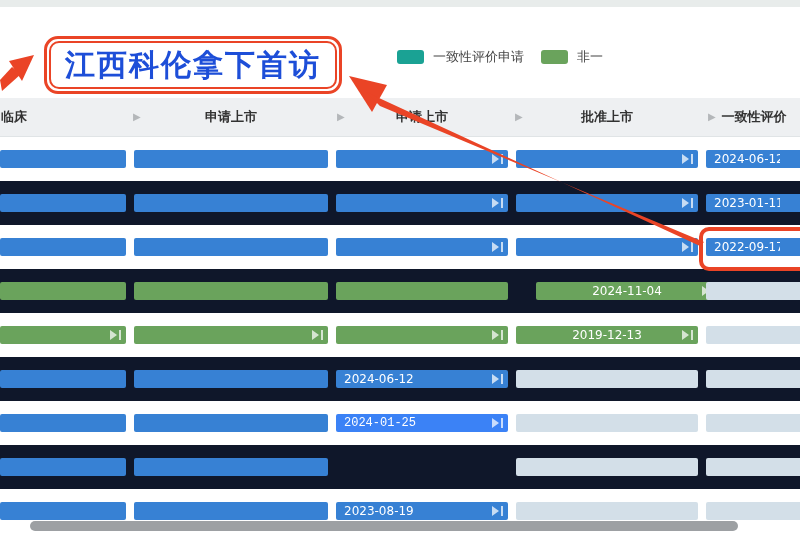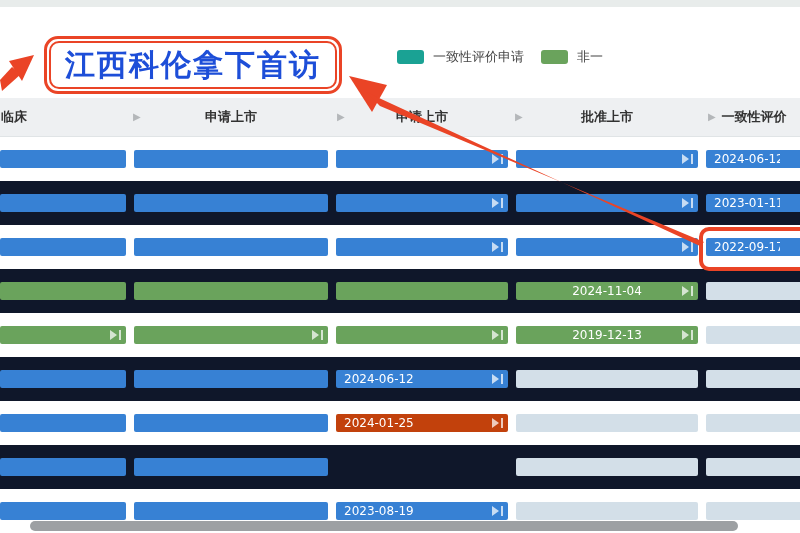--- a/index.html
+++ b/index.html
@@ -130,21 +130,21 @@
           </span>
         </div>
         <div class="bar" style="left: 706px; width: 96px; background: rgb(55, 129, 212);">
           <span class="bar-label">2022-09-17</span>
         </div>
       </div>
       <div class="row alt">
         <div class="bar" style="left: 0px; width: 126px; background: rgb(106, 163, 92);"></div>
         <div class="bar" style="left: 134px; width: 194px; background: rgb(106, 163, 92);"></div>
         <div class="bar" style="left: 336px; width: 172px; background: rgb(106, 163, 92);"></div>
-        <div class="bar" style="left: 516px; width: 182px; background: rgb(106, 163, 92);">
+        <div class="bar" style="left: 536px; width: 182px; background: rgb(106, 163, 92);">
           <span class="bar-label center">2024-11-04</span>
           <span class="bar-icon">
             <i class="tri"></i>
             <i class="stick"></i>
           </span>
         </div>
         <div class="ph" style="left: 706px; width: 96px; background: rgb(211, 223, 232);"></div>
       </div>
       <div class="row">
         <div class="bar" style="left: 0px; width: 126px; background: rgb(106, 163, 92);">
@@ -183,21 +183,21 @@
             <i class="tri"></i>
             <i class="stick"></i>
           </span>
         </div>
         <div class="ph" style="left: 516px; width: 182px; background: rgb(211, 223, 232);"></div>
         <div class="ph" style="left: 706px; width: 96px; background: rgb(211, 223, 232);"></div>
       </div>
       <div class="row">
         <div class="bar" style="left: 0px; width: 126px; background: rgb(55, 129, 212);"></div>
         <div class="bar" style="left: 134px; width: 194px; background: rgb(55, 129, 212);"></div>
-        <div class="bar" style="left: 336px; width: 172px; background: #c2410c;">
+        <div class="bar" style="left: 336px; width: 172px; background: #3b82f6; font-family: Liberation Mono, monospace;">
           <span class="bar-label">2024-01-25</span>
           <span class="bar-icon">
             <i class="tri"></i>
             <i class="stick"></i>
           </span>
         </div>
         <div class="ph" style="left: 516px; width: 182px; background: rgb(211, 223, 232);"></div>
         <div class="ph" style="left: 706px; width: 96px; background: rgb(211, 223, 232);"></div>
       </div>
       <div class="row alt">

